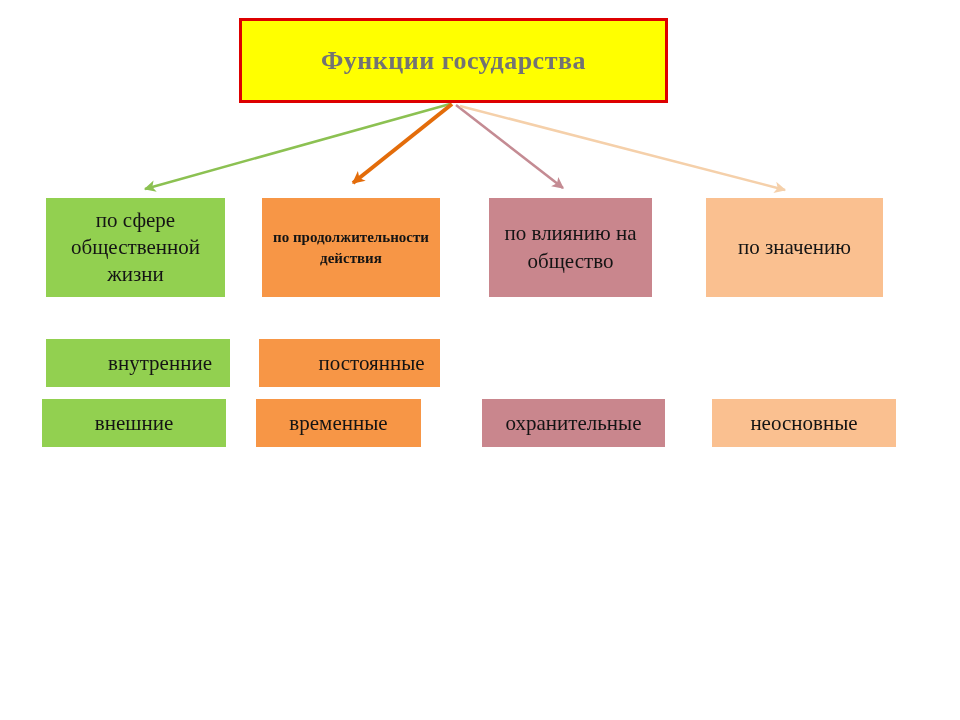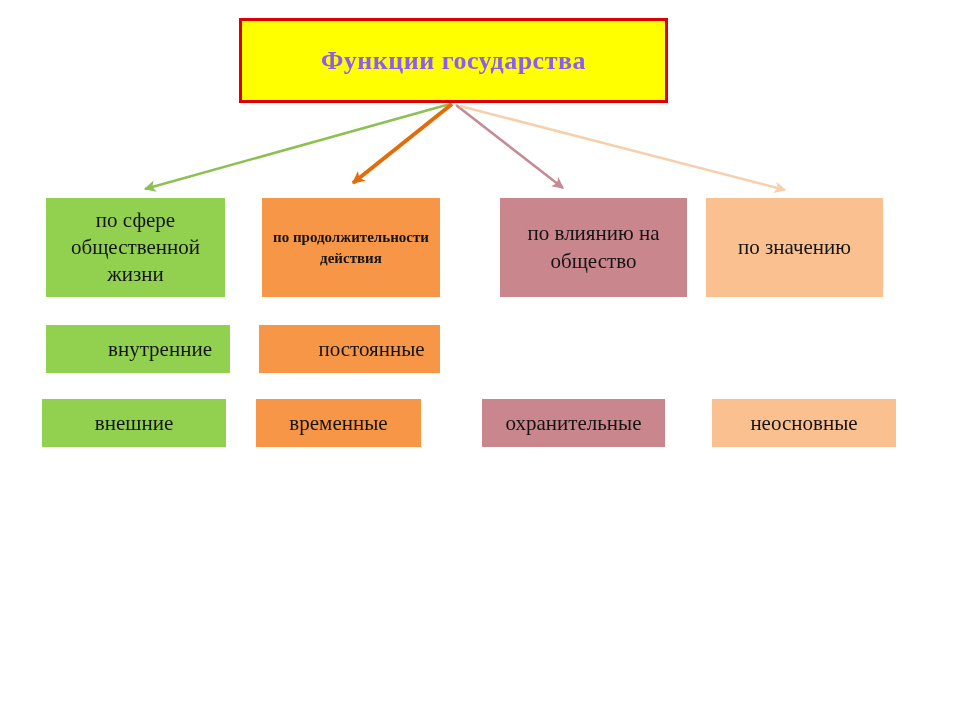--- a/index.html
+++ b/index.html
@@ -36,25 +36,25 @@
     width: 429px; height: 85px;
     border: 3px solid #dd0000;
     font-weight: bold;
     font-size: 26px;
     letter-spacing: 0.5px;
   }
 
   .cat { top: 198px; height: 99px; font-size: 21px; line-height: 1.3; }
   .cat-0 { left: 46px;  width: 179px; }
   .cat-1 { left: 262px; width: 178px; font-weight: bold; font-size: 15px; line-height: 1.35; }
-  .cat-2 { left: 500px; width: 187px; }
+  .cat-2 { left: 489px; width: 163px; }
   .cat-3 { left: 706px; width: 177px; }
 
   .item { height: 48px; font-size: 21px; }
-  .row-0 { top: 325px; padding-left: 44px; }
+  .row-0 { top: 339px; padding-left: 44px; }
   .row-1 { top: 399px; }
   .item-0-0 { left: 46px;  width: 184px; }
   .item-1-0 { left: 259px; width: 181px; }
   .item-2-0 { left: 477px; width: 181px; }
   .item-3-0 { left: 705px; width: 182px; }
   .item-0-1 { left: 42px;  width: 184px; }
   .item-1-1 { left: 256px; width: 165px; }
   .item-2-1 { left: 482px; width: 183px; }
   .item-3-1 { left: 712px; width: 184px; }
 
@@ -80,21 +80,21 @@
         <path d="M1,1 L11,6 L1,11 L3.5,6 Z" fill="#F5D0AA"></path>
       </marker>
     </defs>
 
     <line x1="450" y1="104" x2="145" y2="189" stroke-width="2.5" marker-end="url(#head-sphere)" stroke="#8CC152"></line>
     <line x1="452" y1="104" x2="353" y2="183" stroke-width="4" marker-end="url(#head-duration)" stroke="#E36C0A"></line>
     <line x1="456" y1="105" x2="563" y2="188" stroke-width="2.5" marker-end="url(#head-influence)" stroke="#C48B93"></line>
     <line x1="460" y1="106" x2="785" y2="190" stroke-width="2.5" marker-end="url(#head-significance)" stroke="#F5D0AA"></line>
   </svg>
 
-  <div class="box title-box" style="background-color: rgb(255, 255, 0); border-color: rgb(221, 0, 0); color: #8b5cf6;">
+  <div class="box title-box" style="background-color: rgb(255, 255, 0); border-color: rgb(221, 0, 0); color: #737373;">
     <span class="title-label">Функции государства</span>
   </div>
 
   <div class="box cat cat-0" style="background-color: rgb(146, 208, 80); text-align: center;">
     <span class="cat-label">по сфере общественной жизни</span>
   </div>
   <div class="box cat cat-1" style="background-color: rgb(247, 150, 70);">
     <span class="cat-label">по продолжительности действия</span>
   </div>
   <div class="box cat cat-2" style="background-color: rgb(201, 134, 141);">

